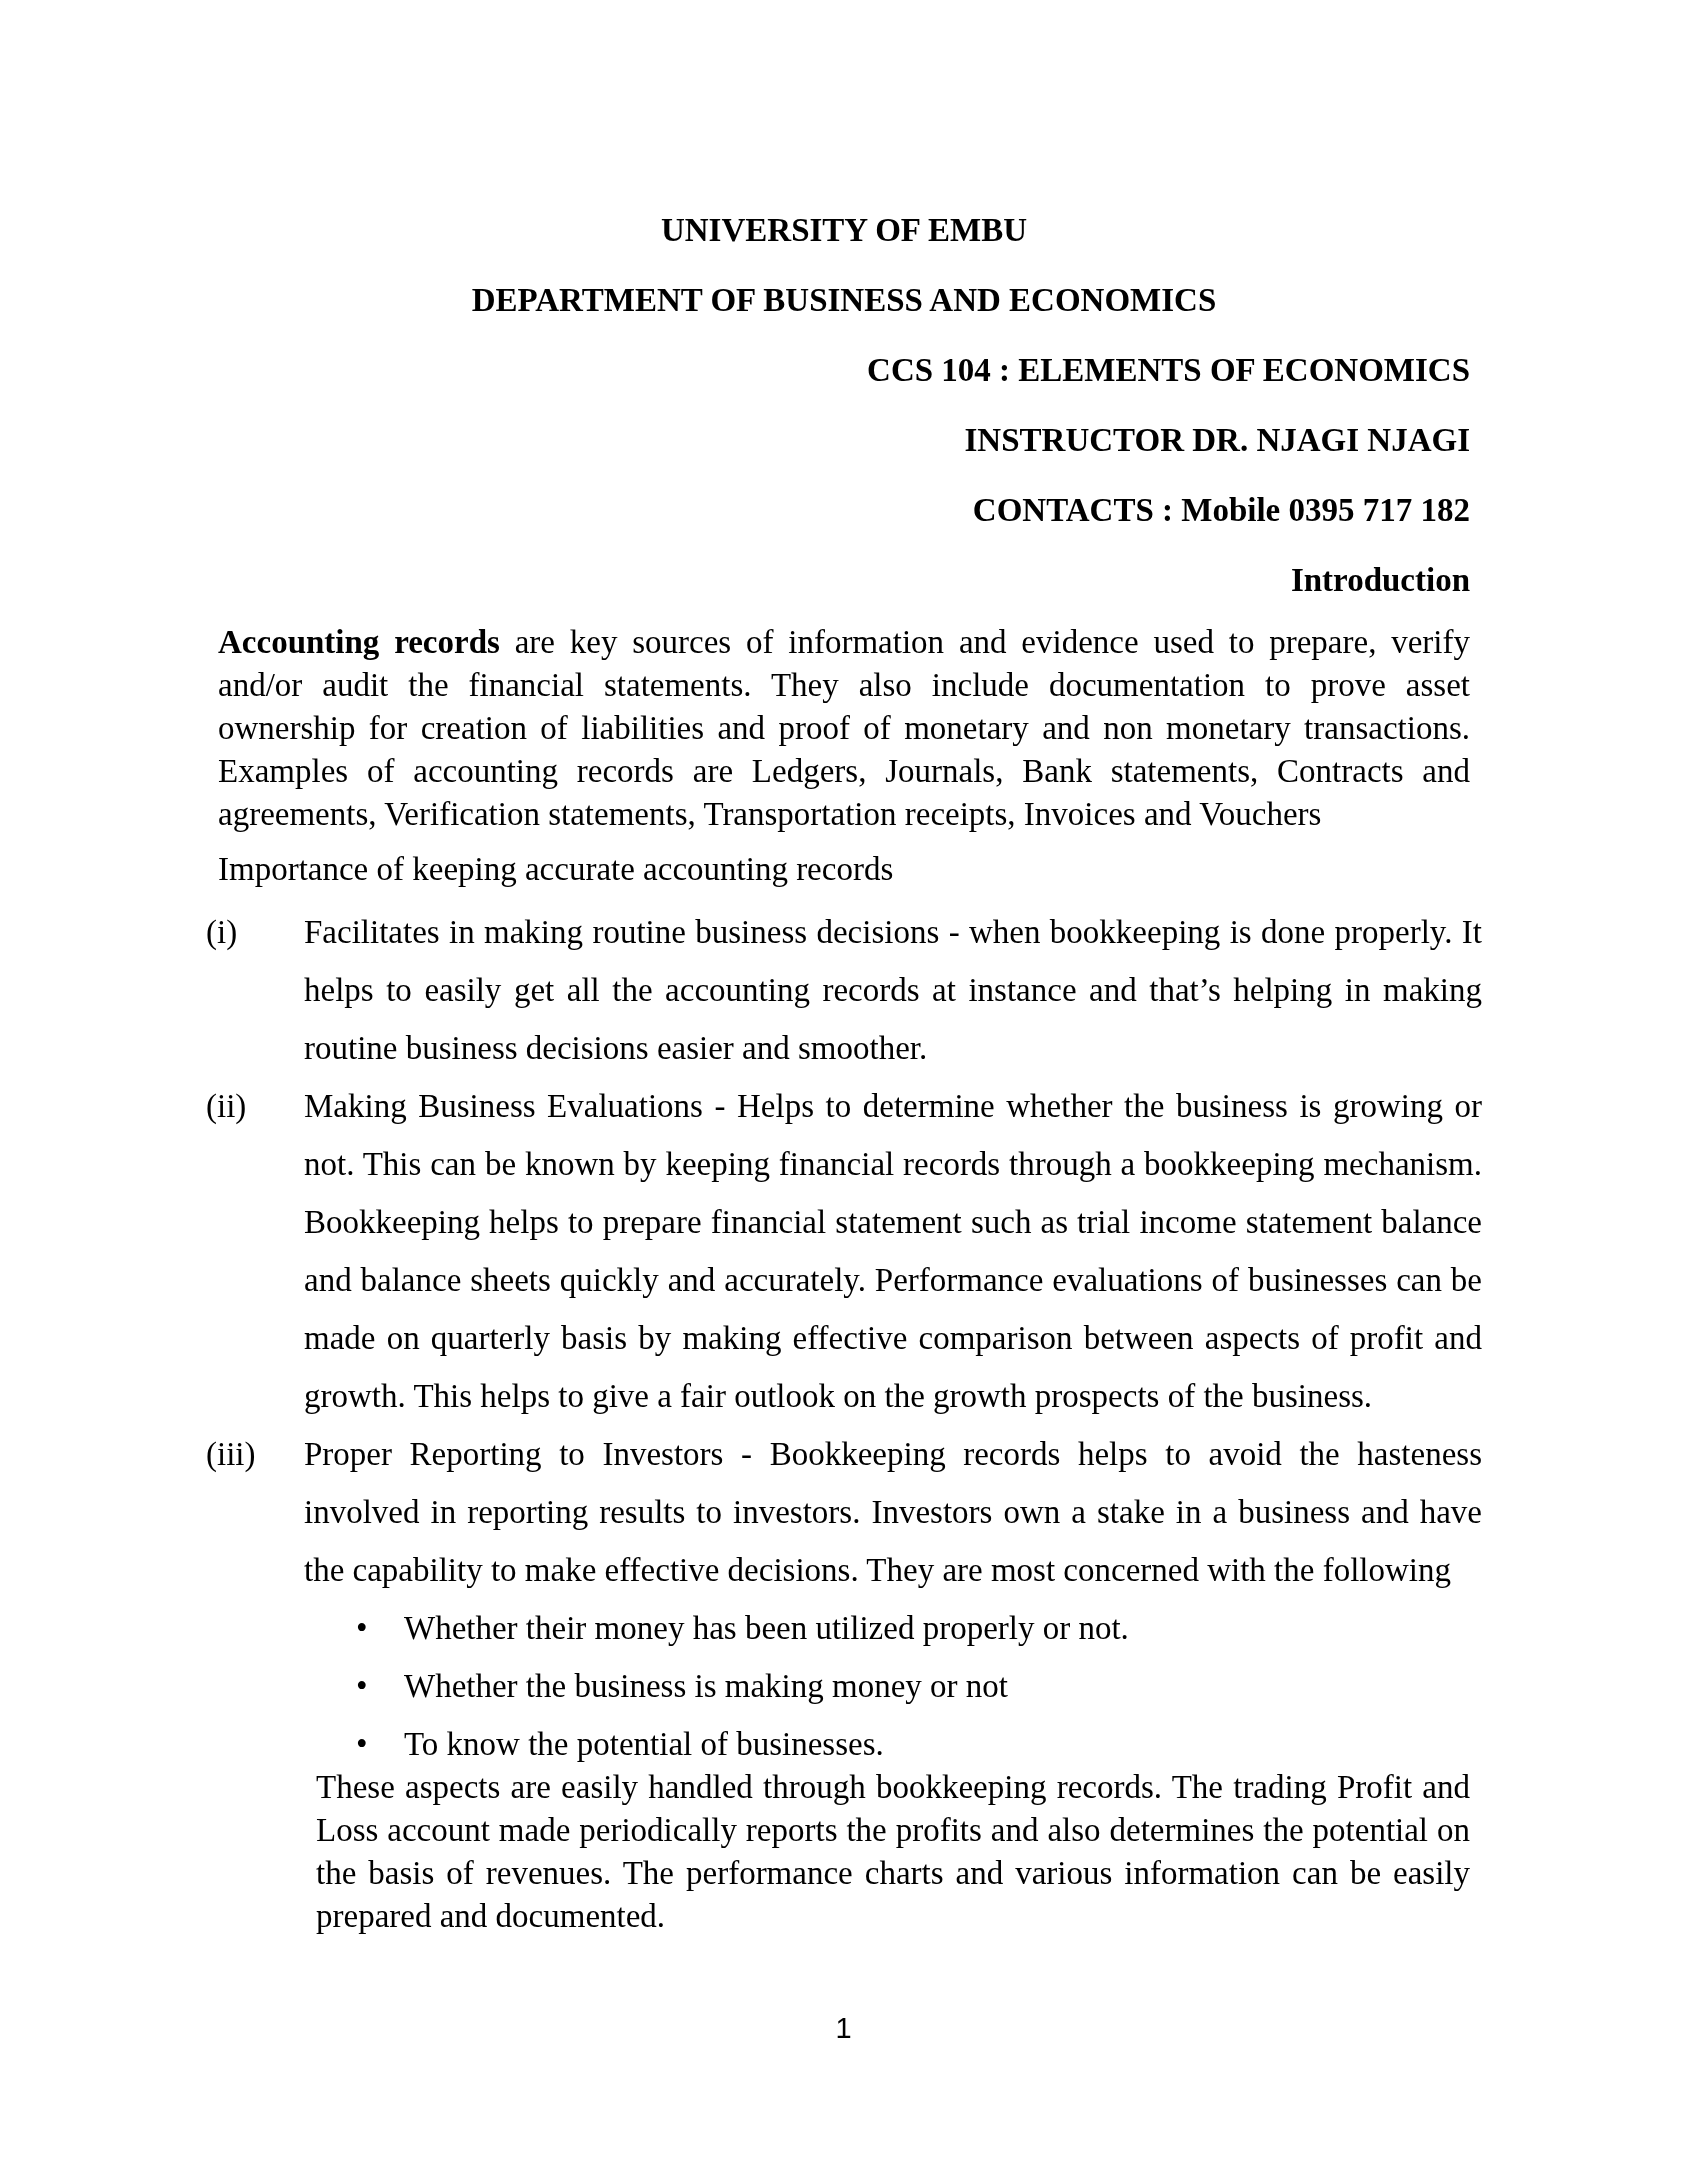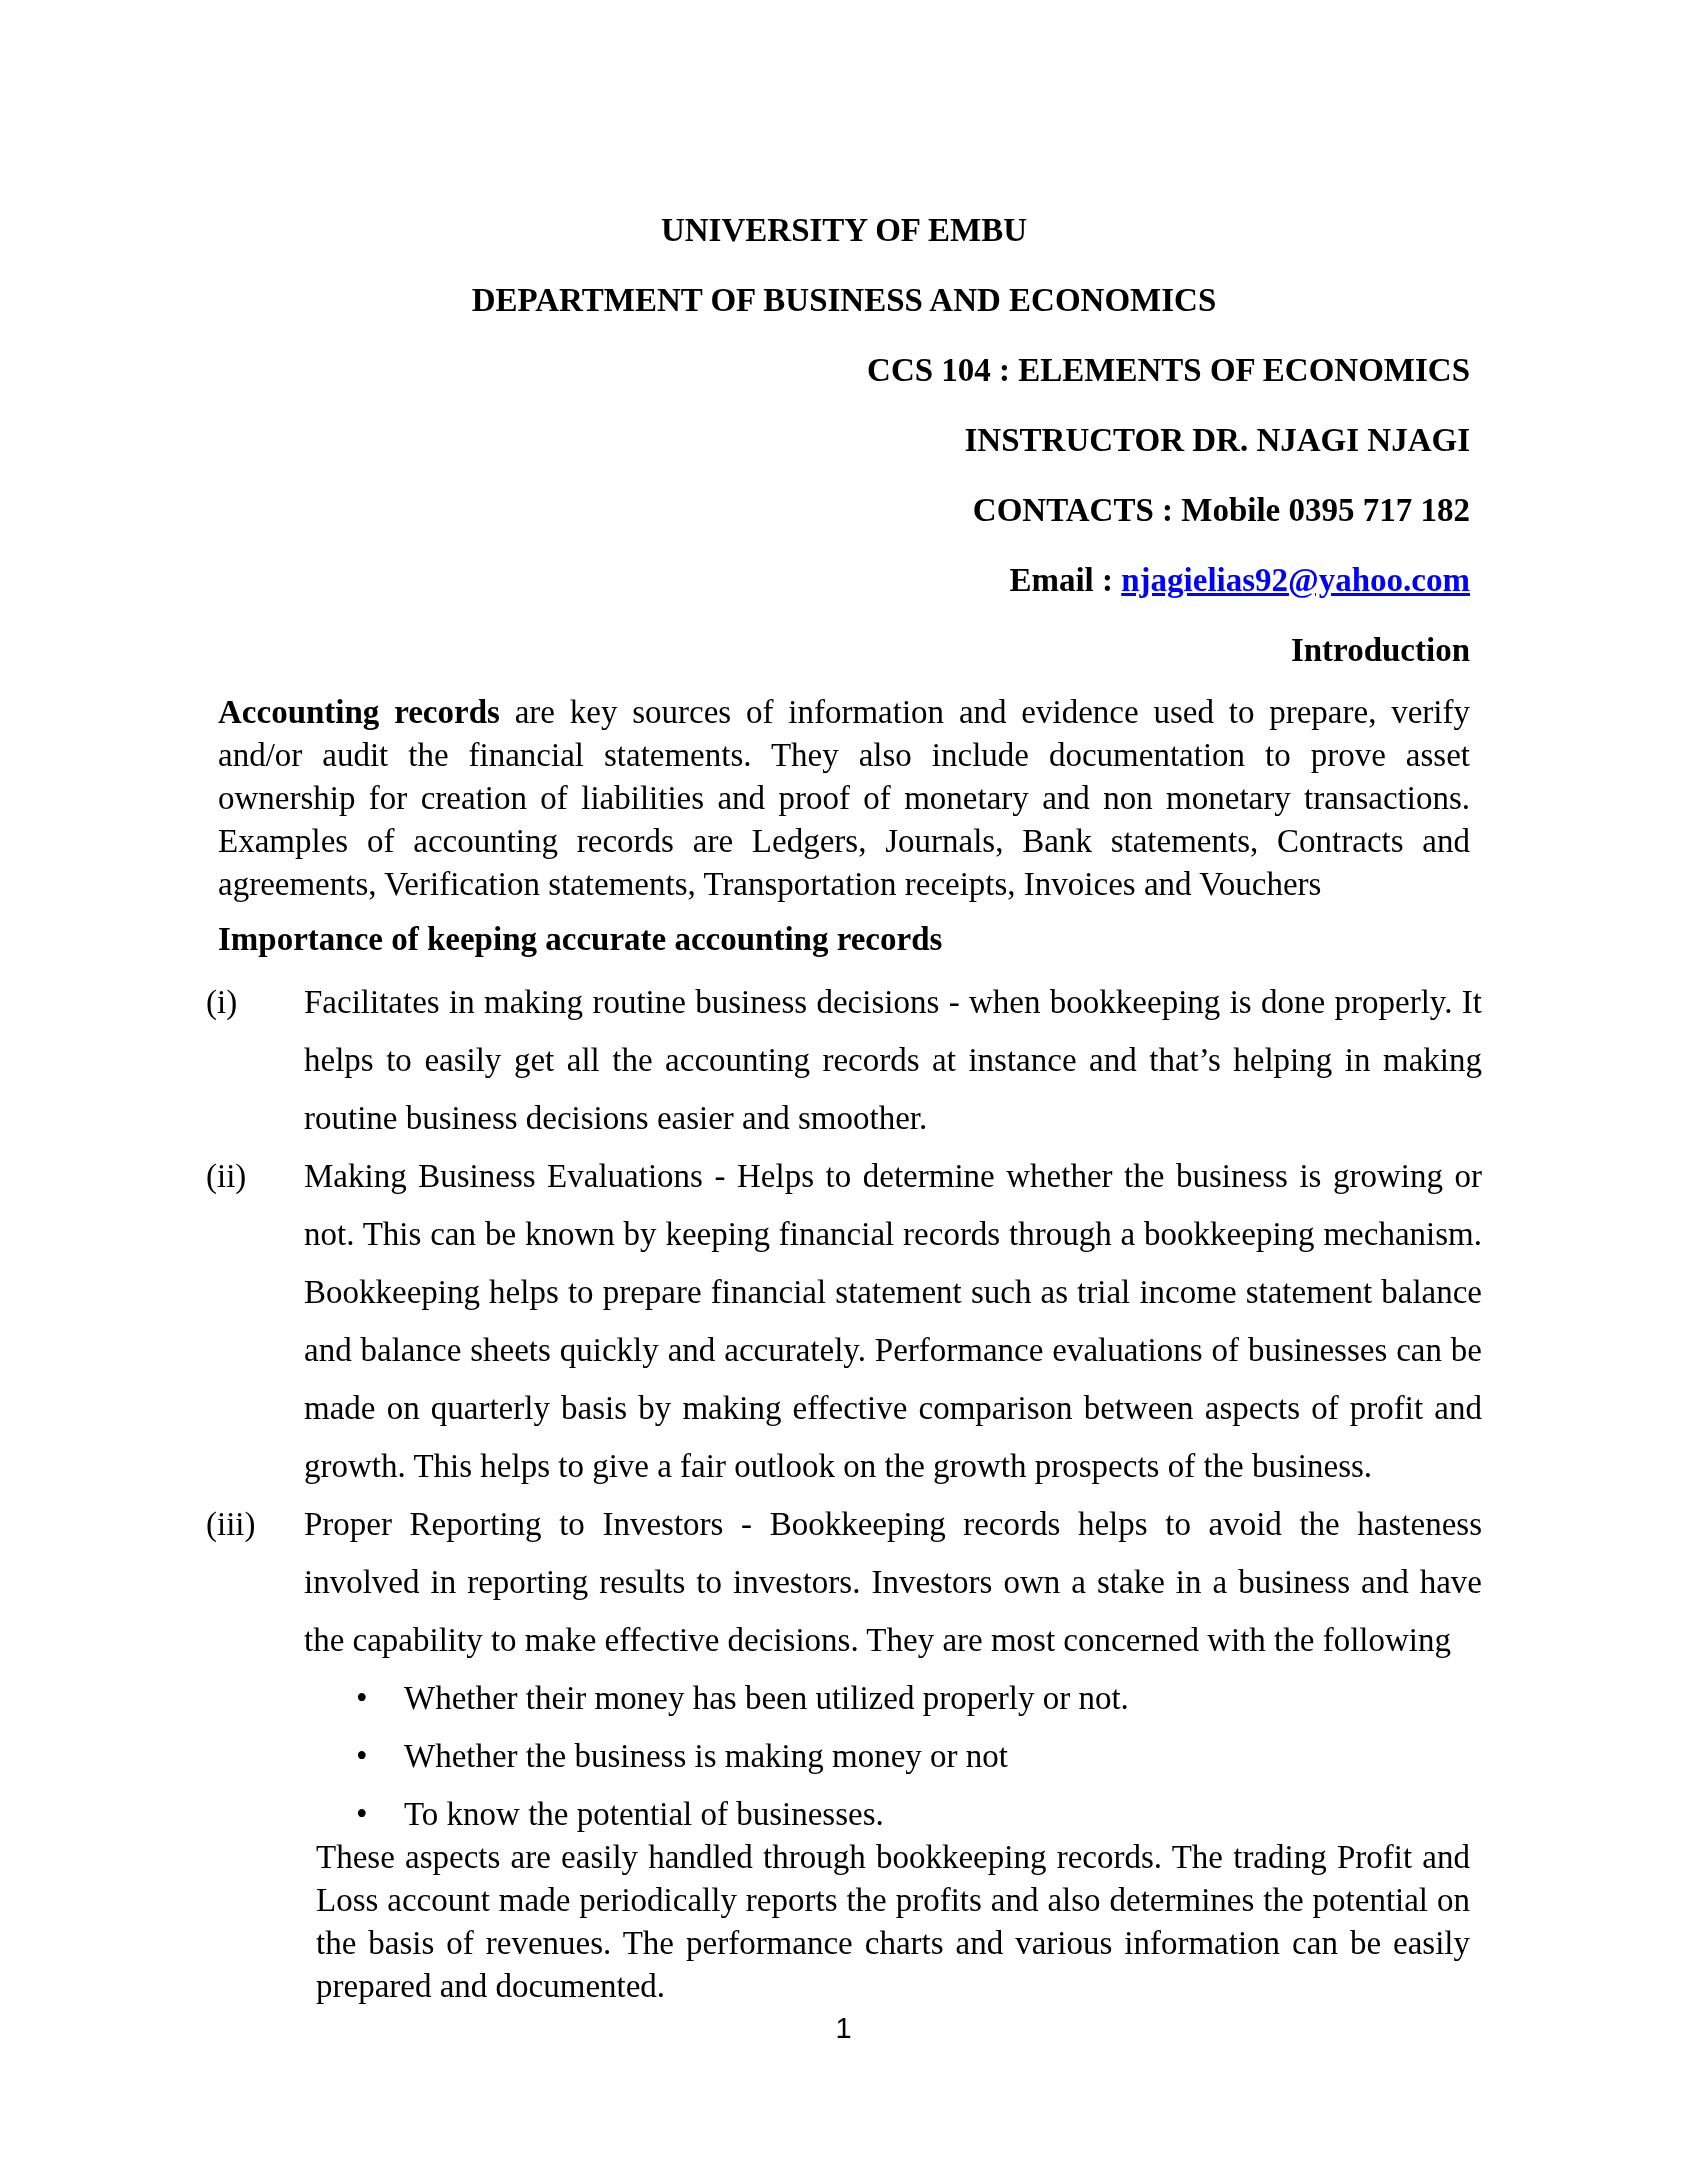--- a/index.html
+++ b/index.html
@@ -39,21 +39,21 @@
     color: #0000FF;
     text-decoration: underline;
     cursor: pointer;
   }
 
   .body-par {
     line-height: 43px;
     text-align: justify;
   }
   .h-tight {
-    font-weight: bold;
+    font-weight: normal;
     line-height: 43px;
   }
 
   .num-list, .bullet-list {
     list-style: none;
     margin: 0;
     padding: 0;
   }
   .num-list { margin-top: 9.3px; }
   .num-item {
@@ -103,21 +103,20 @@
     <p class="h center">UNIVERSITY OF EMBU</p>
 
     <p class="h center">DEPARTMENT OF BUSINESS AND ECONOMICS</p>
 
     <p class="h">CCS 104 : ELEMENTS OF ECONOMICS</p>
 
     <p class="h">INSTRUCTOR DR. NJAGI NJAGI</p>
 
     <p class="h">CONTACTS : Mobile 0395 717 182</p>
 
-    <p class="h email-line"><span>Email : </span><a class="email-link">njagielias92@yahoo.com</a></p>
 
 
     <p class="h">Introduction</p>
 
     <p class="body-par intro-par"><strong>Accounting records</strong><span> are key sources of information and evidence used to prepare, verify and/or audit the financial statements. They also include documentation to prove asset ownership for creation of liabilities and proof of monetary and non monetary transactions. Examples of accounting records are Ledgers, Journals, Bank statements, Contracts and agreements, Verification statements, Transportation receipts, Invoices and Vouchers</span></p>
 
     <p class="h-tight">Importance of keeping accurate accounting records</p>
 
     <ol class="num-list">
       <li class="num-item">

